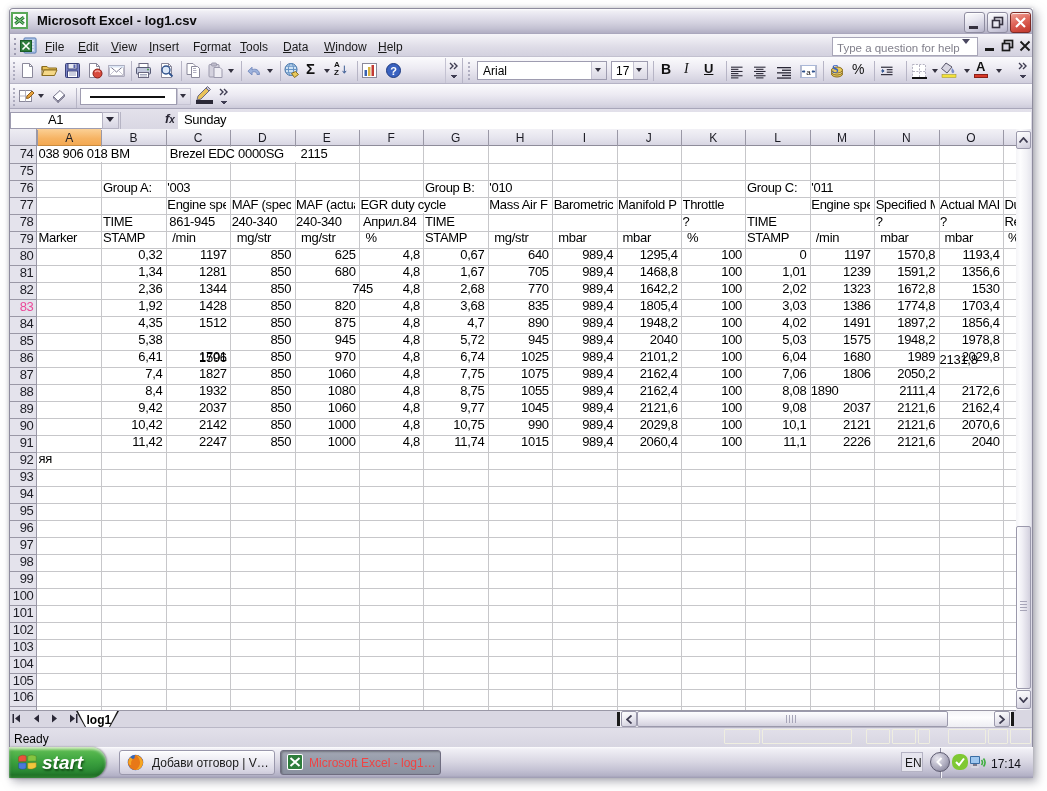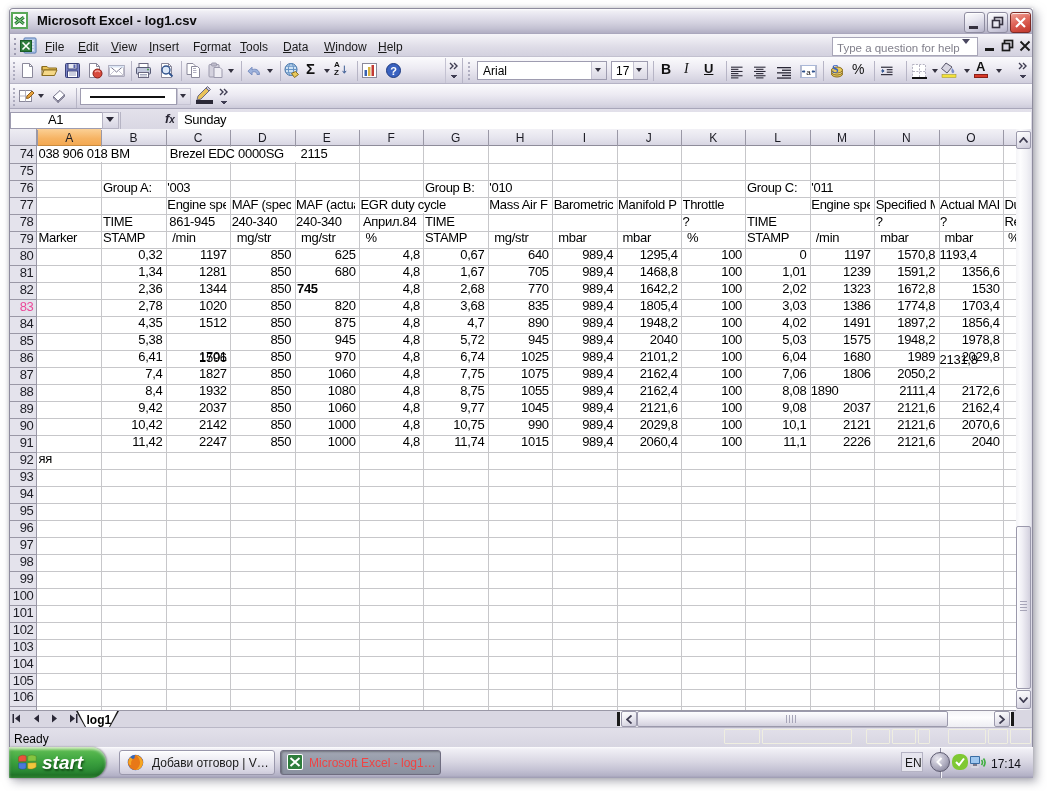--- a/index.html
+++ b/index.html
@@ -495,51 +495,51 @@
 <div class="g" style="left:295.6px;top:248.4px;width:60px;text-align:right;">625</div>
 <div class="g" style="left:360.0px;top:248.4px;width:60px;text-align:right;">4,8</div>
 <div class="g" style="left:424.4px;top:248.4px;width:60px;text-align:right;">0,67</div>
 <div class="g" style="left:488.8px;top:248.4px;width:60px;text-align:right;">640</div>
 <div class="g" style="left:553.2px;top:248.4px;width:60px;text-align:right;">989,4</div>
 <div class="g" style="left:617.6px;top:248.4px;width:60px;text-align:right;">1295,4</div>
 <div class="g" style="left:682.0px;top:248.4px;width:60px;text-align:right;">100</div>
 <div class="g" style="left:746.4px;top:248.4px;width:60px;text-align:right;">0</div>
 <div class="g" style="left:810.8px;top:248.4px;width:60px;text-align:right;">1197</div>
 <div class="g" style="left:875.2px;top:248.4px;width:60px;text-align:right;">1570,8</div>
-<div class="g" style="left:939.6px;top:248.4px;width:60px;text-align:left;">1193,4</div>
+<div class="g" style="left:939.6px;top:248.4px;width:60px;text-align:right;">1193,4</div>
 <div class="g" style="left:102.4px;top:265.4px;width:60px;text-align:right;">1,34</div>
 <div class="g" style="left:166.8px;top:265.4px;width:60px;text-align:right;">1281</div>
 <div class="g" style="left:231.2px;top:265.4px;width:60px;text-align:right;">850</div>
 <div class="g" style="left:295.6px;top:265.4px;width:60px;text-align:right;">680</div>
 <div class="g" style="left:360.0px;top:265.4px;width:60px;text-align:right;">4,8</div>
 <div class="g" style="left:424.4px;top:265.4px;width:60px;text-align:right;">1,67</div>
 <div class="g" style="left:488.8px;top:265.4px;width:60px;text-align:right;">705</div>
 <div class="g" style="left:553.2px;top:265.4px;width:60px;text-align:right;">989,4</div>
 <div class="g" style="left:617.6px;top:265.4px;width:60px;text-align:right;">1468,8</div>
 <div class="g" style="left:682.0px;top:265.4px;width:60px;text-align:right;">100</div>
 <div class="g" style="left:746.4px;top:265.4px;width:60px;text-align:right;">1,01</div>
 <div class="g" style="left:810.8px;top:265.4px;width:60px;text-align:right;">1239</div>
 <div class="g" style="left:875.2px;top:265.4px;width:60px;text-align:right;">1591,2</div>
 <div class="g" style="left:939.6px;top:265.4px;width:60px;text-align:right;">1356,6</div>
 <div class="g" style="left:102.4px;top:282.4px;width:60px;text-align:right;">2,36</div>
 <div class="g" style="left:166.8px;top:282.4px;width:60px;text-align:right;">1344</div>
 <div class="g" style="left:231.2px;top:282.4px;width:60px;text-align:right;">850</div>
-<div class="g" style="left:297px;top:282.4px;width:60px;text-align:left;font-weight:bold;">745</div>
+<div class="g" style="left:313px;top:282.4px;width:60px;text-align:right;">745</div>
 <div class="g" style="left:360.0px;top:282.4px;width:60px;text-align:right;">4,8</div>
 <div class="g" style="left:424.4px;top:282.4px;width:60px;text-align:right;">2,68</div>
 <div class="g" style="left:488.8px;top:282.4px;width:60px;text-align:right;">770</div>
 <div class="g" style="left:553.2px;top:282.4px;width:60px;text-align:right;">989,4</div>
 <div class="g" style="left:617.6px;top:282.4px;width:60px;text-align:right;">1642,2</div>
 <div class="g" style="left:682.0px;top:282.4px;width:60px;text-align:right;">100</div>
 <div class="g" style="left:746.4px;top:282.4px;width:60px;text-align:right;">2,02</div>
 <div class="g" style="left:810.8px;top:282.4px;width:60px;text-align:right;">1323</div>
 <div class="g" style="left:875.2px;top:282.4px;width:60px;text-align:right;">1672,8</div>
 <div class="g" style="left:939.6px;top:282.4px;width:60px;text-align:right;">1530</div>
-<div class="g" style="left:102.4px;top:299.3px;width:60px;text-align:right;">2,78</div>
-<div class="g" style="left:166.8px;top:299.3px;width:60px;text-align:right;">1020</div>
+<div class="g" style="left:102.4px;top:299.3px;width:60px;text-align:right;">1,92</div>
+<div class="g" style="left:166.8px;top:299.3px;width:60px;text-align:right;">1428</div>
 <div class="g" style="left:231.2px;top:299.3px;width:60px;text-align:right;">850</div>
 <div class="g" style="left:295.6px;top:299.3px;width:60px;text-align:right;">820</div>
 <div class="g" style="left:360.0px;top:299.3px;width:60px;text-align:right;">4,8</div>
 <div class="g" style="left:424.4px;top:299.3px;width:60px;text-align:right;">3,68</div>
 <div class="g" style="left:488.8px;top:299.3px;width:60px;text-align:right;">835</div>
 <div class="g" style="left:553.2px;top:299.3px;width:60px;text-align:right;">989,4</div>
 <div class="g" style="left:617.6px;top:299.3px;width:60px;text-align:right;">1805,4</div>
 <div class="g" style="left:682.0px;top:299.3px;width:60px;text-align:right;">100</div>
 <div class="g" style="left:746.4px;top:299.3px;width:60px;text-align:right;">3,03</div>
 <div class="g" style="left:810.8px;top:299.3px;width:60px;text-align:right;">1386</div>

